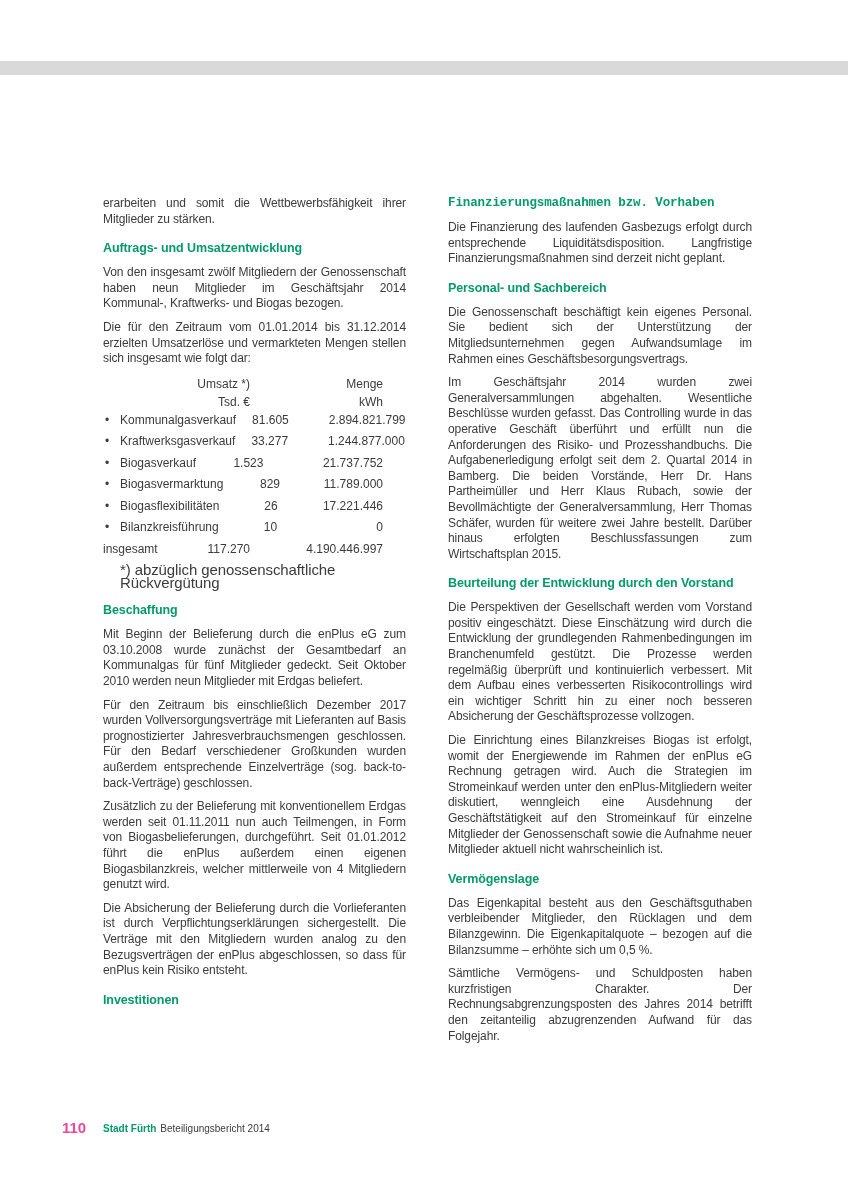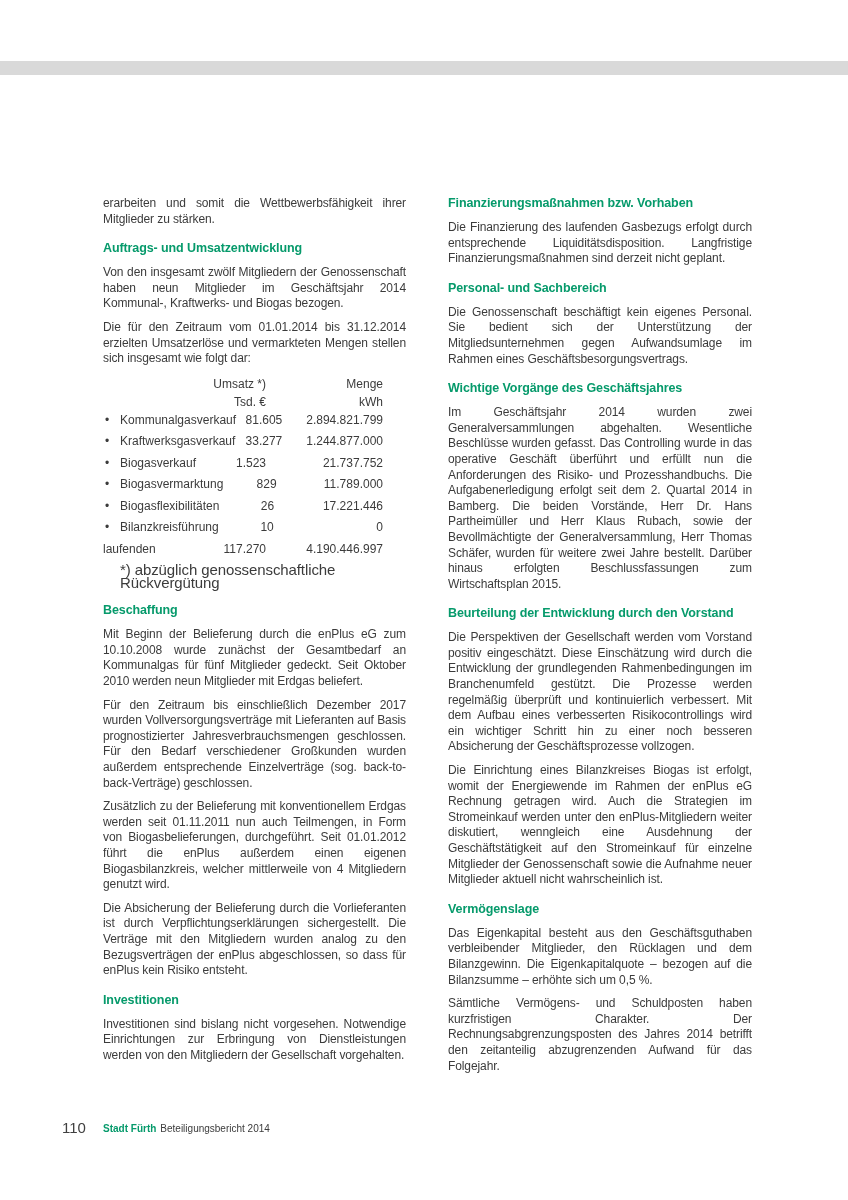--- a/index.html
+++ b/index.html
@@ -16,37 +16,37 @@
     position:absolute; top:196px; width:303px;
     font-size:12px; line-height:15.6px; color:#3b3b3b;
   }
   .col-left  { left:103px; }
   .col-right { left:448px; width:304px; }
   p.body { margin:0 0 8px 0; text-align:justify; letter-spacing:-0.1px; }
   h3.section {
     margin:14px 0 9px 0; font-size:12.5px; line-height:15px;
     color:#069a6b; font-weight:bold; letter-spacing:-0.1px;
   }
-  .col .section:first-child { margin-top:0; }
+  .col .section:first-child { margin-top:0;font-family:Liberation Mono, monospace; }
 
   
   .utable { width:280px; margin:10px 0 2px 0; }
-  .trow { display:flex; line-height:15px; margin-bottom:6.5px; }
+  .trow { display:flex; line-height:15px; margin-bottom:6.5px;gap:16px; }
   .trow .lbl { flex:1; text-align:left; white-space:nowrap; }
   .trow.bulleted .lbl { padding-left:17px; position:relative; }
   .trow.bulleted .lbl::before { content:"\2022"; position:absolute; left:2px; top:0; }
   .trow .um { width:60px; text-align:right; }
   .trow .me { width:93px; text-align:right;padding-left:24px; }
   .trow.thead { margin-bottom:3px; }
   .footnote { font-size:15px; line-height:13px; margin:4px 0 0 17px; letter-spacing:-0.1px; }
 
   
   .footer-num {
     position:absolute; left:62px; top:1119px;
-    font-size:15px; font-weight:normal; color:#404040;
+    font-size:15px; font-weight:bold; color:#ec4899;
   }
   .footer-line { position:absolute; left:103px; top:1123px; font-size:10px; color:#3b3b3b; }
   .footer-line .brand { color:#069a6b; font-weight:bold; margin-right:4px; }
 </style>
 </head>
 <body>
 
 <div class="page">
 
   <div class="band"></div>
@@ -95,45 +95,43 @@
         <span class="um">26</span>
         <span class="me">17.221.446</span>
       </div>
       <div class="trow bulleted">
         <span class="lbl">Bilanzkreisführung</span>
         <span class="um">10</span>
         <span class="me">0</span>
       </div>
 
       <div class="trow">
-        <span class="lbl">laufenden</span>
+        <span class="lbl">insgesamt</span>
         <span class="um">117.270</span>
         <span class="me">4.190.446.997</span>
       </div>
       <div class="footnote">*) abzüglich genossenschaftliche Rückvergütung</div>
     </div>
 
     <h3 class="section">Beschaffung</h3>
-    <p class="body">Mit Beginn der Belieferung durch die enPlus eG zum 10.10.2008 wurde zunächst der Gesamtbedarf an Kommunalgas für fünf Mitglieder gedeckt. Seit Oktober 2010 werden neun Mitglieder mit Erdgas beliefert.</p>
+    <p class="body">Mit Beginn der Belieferung durch die enPlus eG zum 03.10.2008 wurde zunächst der Gesamtbedarf an Kommunalgas für fünf Mitglieder gedeckt. Seit Oktober 2010 werden neun Mitglieder mit Erdgas beliefert.</p>
     <p class="body">Für den Zeitraum bis einschließlich Dezember 2017 wurden Vollversorgungsverträge mit Lieferanten auf Basis prognostizierter Jahresverbrauchsmengen geschlossen. Für den Bedarf verschiedener Großkunden wurden außerdem entsprechende Einzelverträge (sog. back-to-back-Verträge) geschlossen.</p>
     <p class="body">Zusätzlich zu der Belieferung mit konventionellem Erdgas werden seit 01.11.2011 nun auch Teilmengen, in Form von Biogasbelieferungen, durchgeführt. Seit 01.01.2012 führt die enPlus außerdem einen eigenen Biogasbilanzkreis, welcher mittlerweile von 4 Mitgliedern genutzt wird.</p>
     <p class="body">Die Absicherung der Belieferung durch die Vorlieferanten ist durch Verpflichtungserklärungen sichergestellt. Die Verträge mit den Mitgliedern wurden analog zu den Bezugsverträgen der enPlus abgeschlossen, so dass für enPlus kein Risiko entsteht.</p>
 
     <h3 class="section">Investitionen</h3>
-    <p class="body">Investitionen sind bislang nicht vorgesehen. Notwendige Einrichtungen zur Erbringung von Dienstleistungen werden von den Mitgliedern der Gesellschaft vorgehalten.</p>
   </div>
 
   <div class="col col-right">
     <h3 class="section">Finanzierungsmaßnahmen bzw. Vorhaben</h3>
     <p class="body">Die Finanzierung des laufenden Gasbezugs erfolgt durch entsprechende Liquiditätsdisposition. Langfristige Finanzierungsmaßnahmen sind derzeit nicht geplant.</p>
 
     <h3 class="section">Personal- und Sachbereich</h3>
     <p class="body">Die Genossenschaft beschäftigt kein eigenes Personal. Sie bedient sich der Unterstützung der Mitgliedsunternehmen gegen Aufwandsumlage im Rahmen eines Geschäftsbesorgungsvertrags.</p>
 
-    <h3 class="section">Wichtige Vorgänge des Geschäftsjahres</h3>
     <p class="body">Im Geschäftsjahr 2014 wurden zwei Generalversammlungen abgehalten. Wesentliche Beschlüsse wurden gefasst. Das Controlling wurde in das operative Geschäft überführt und erfüllt nun die Anforderungen des Risiko- und Prozesshandbuchs. Die Aufgabenerledigung erfolgt seit dem 2. Quartal 2014 in Bamberg. Die beiden Vorstände, Herr Dr. Hans Partheimüller und Herr Klaus Rubach, sowie der Bevollmächtigte der Generalversammlung, Herr Thomas Schäfer, wurden für weitere zwei Jahre bestellt. Darüber hinaus erfolgten Beschlussfassungen zum Wirtschaftsplan 2015.</p>
 
     <h3 class="section">Beurteilung der Entwicklung durch den Vorstand</h3>
     <p class="body">Die Perspektiven der Gesellschaft werden vom Vorstand positiv eingeschätzt. Diese Einschätzung wird durch die Entwicklung der grundlegenden Rahmenbedingungen im Branchenumfeld gestützt. Die Prozesse werden regelmäßig überprüft und kontinuierlich verbessert. Mit dem Aufbau eines verbesserten Risikocontrollings wird ein wichtiger Schritt hin zu einer noch besseren Absicherung der Geschäftsprozesse vollzogen.</p>
     <p class="body">Die Einrichtung eines Bilanzkreises Biogas ist erfolgt, womit der Energiewende im Rahmen der enPlus eG Rechnung getragen wird. Auch die Strategien im Stromeinkauf werden unter den enPlus-Mitgliedern weiter diskutiert, wenngleich eine Ausdehnung der Geschäftstätigkeit auf den Stromeinkauf für einzelne Mitglieder der Genossenschaft sowie die Aufnahme neuer Mitglieder aktuell nicht wahrscheinlich ist.</p>
 
     <h3 class="section">Vermögenslage</h3>
     <p class="body">Das Eigenkapital besteht aus den Geschäftsguthaben verbleibender Mitglieder, den Rücklagen und dem Bilanzgewinn. Die Eigenkapitalquote – bezogen auf die Bilanzsumme – erhöhte sich um 0,5 %.</p>
     <p class="body">Sämtliche Vermögens- und Schuldposten haben kurzfristigen Charakter. Der Rechnungsabgrenzungsposten des Jahres 2014 betrifft den zeitanteilig abzugrenzenden Aufwand für das Folgejahr.</p>
   </div>

